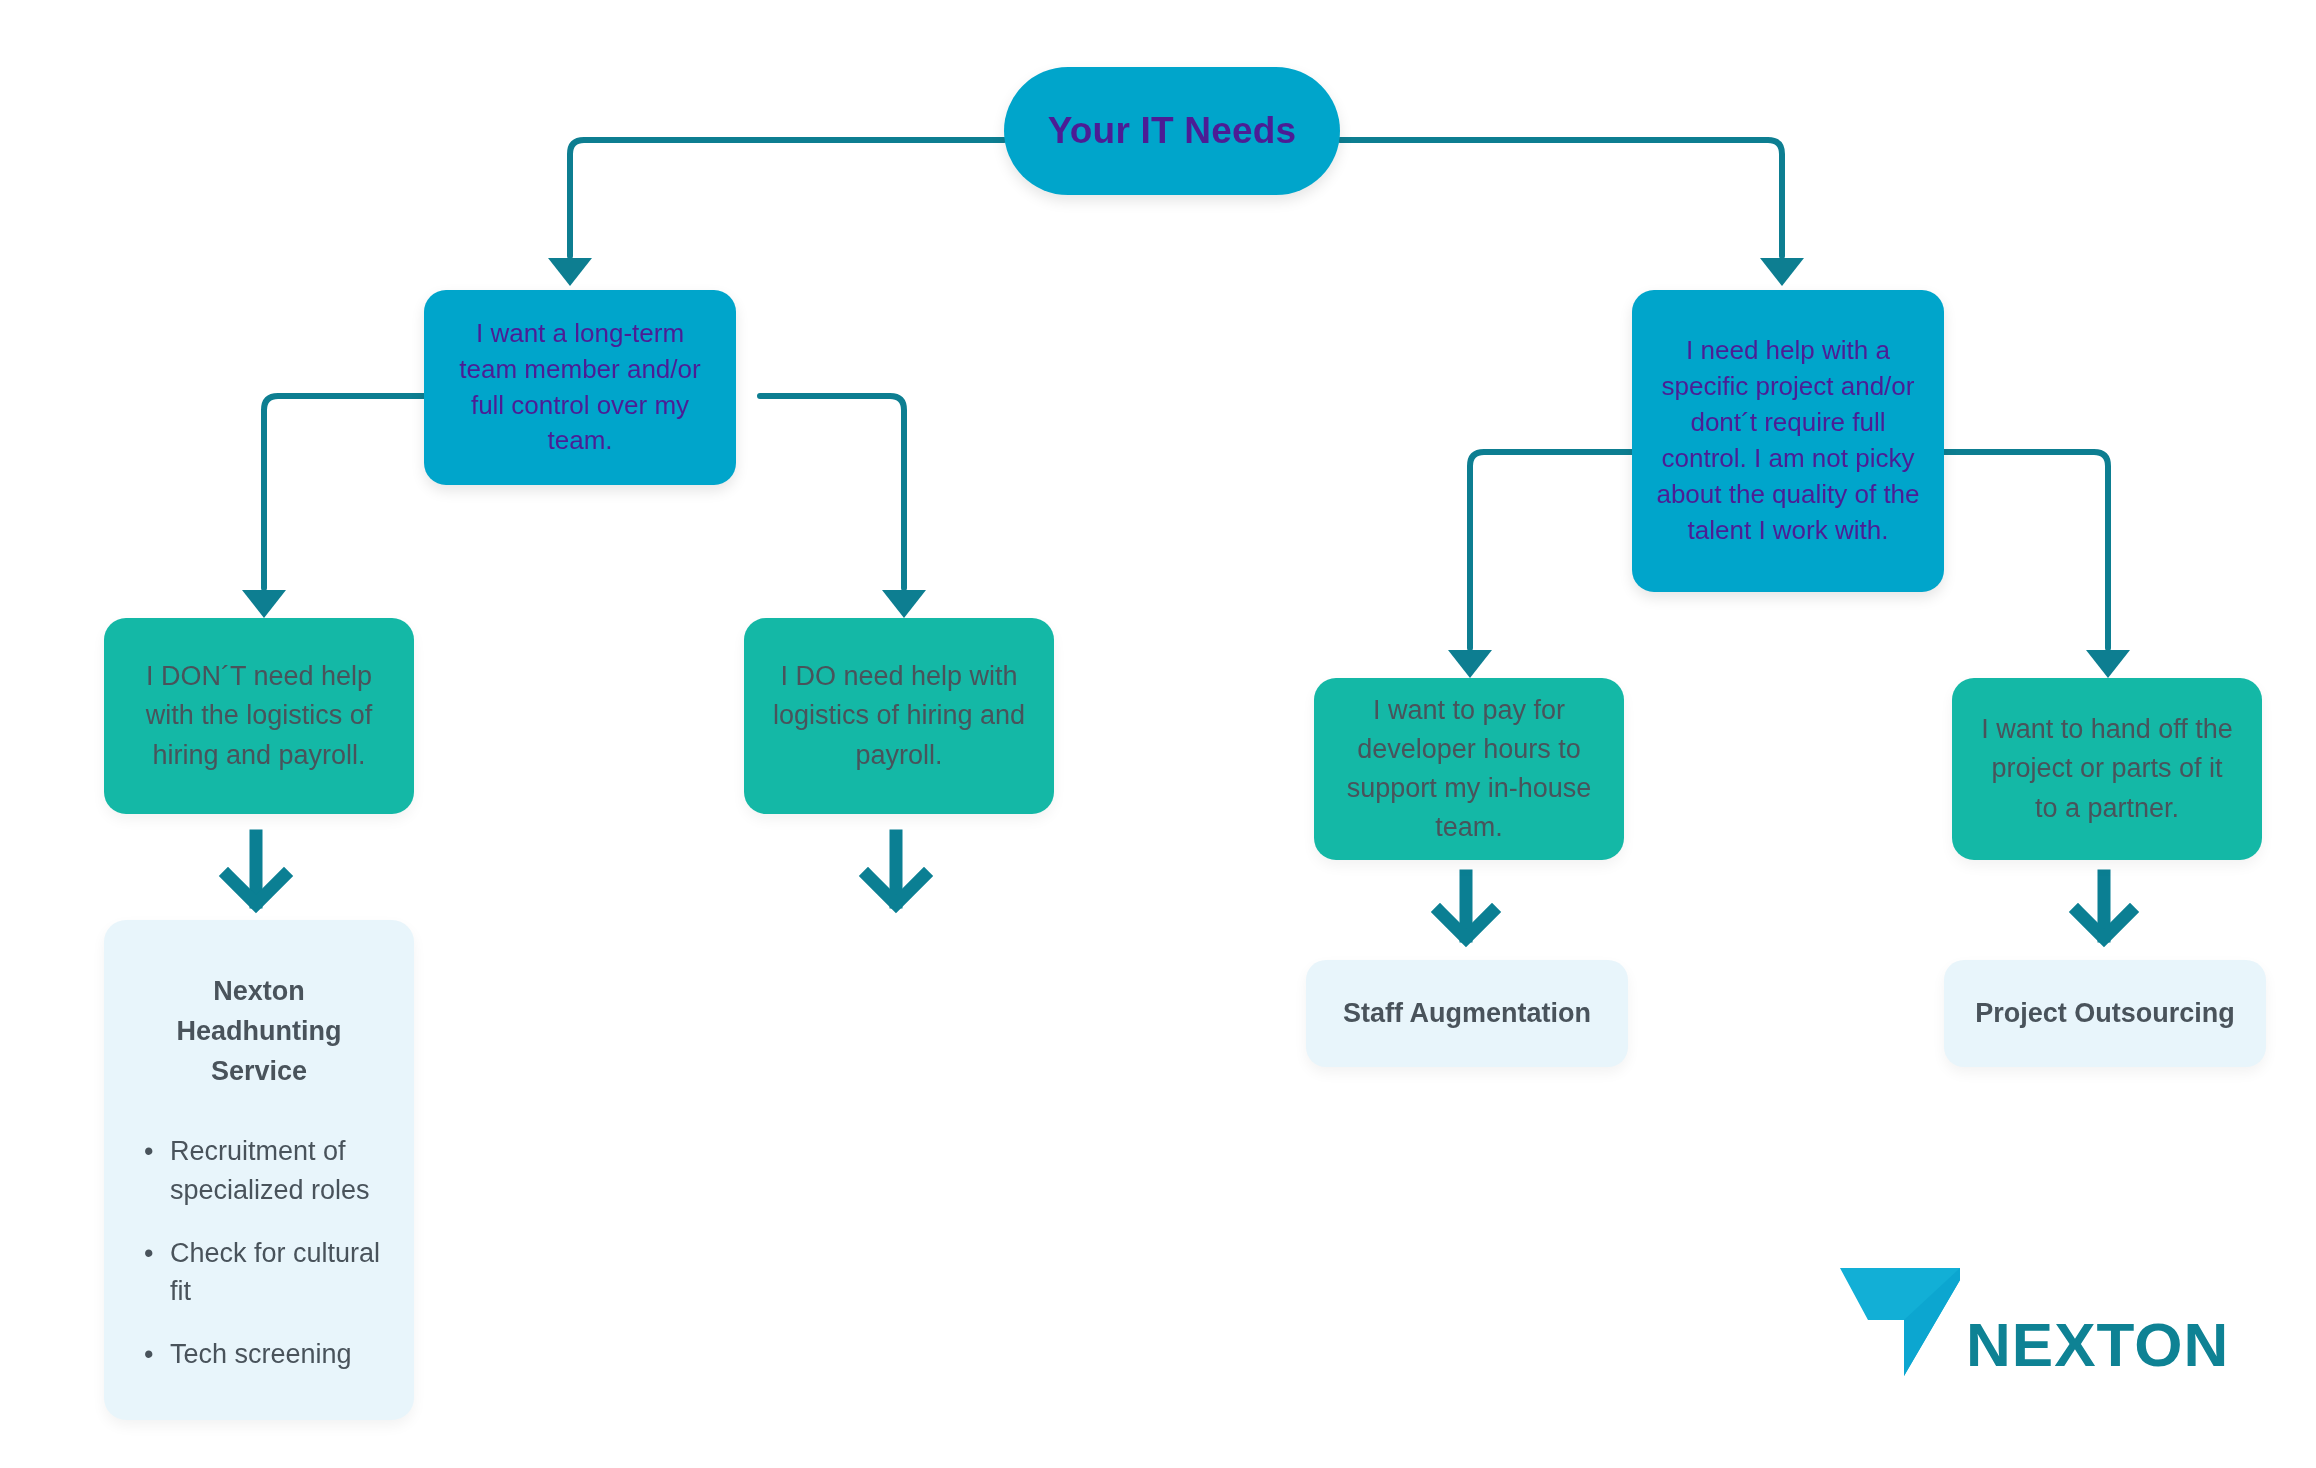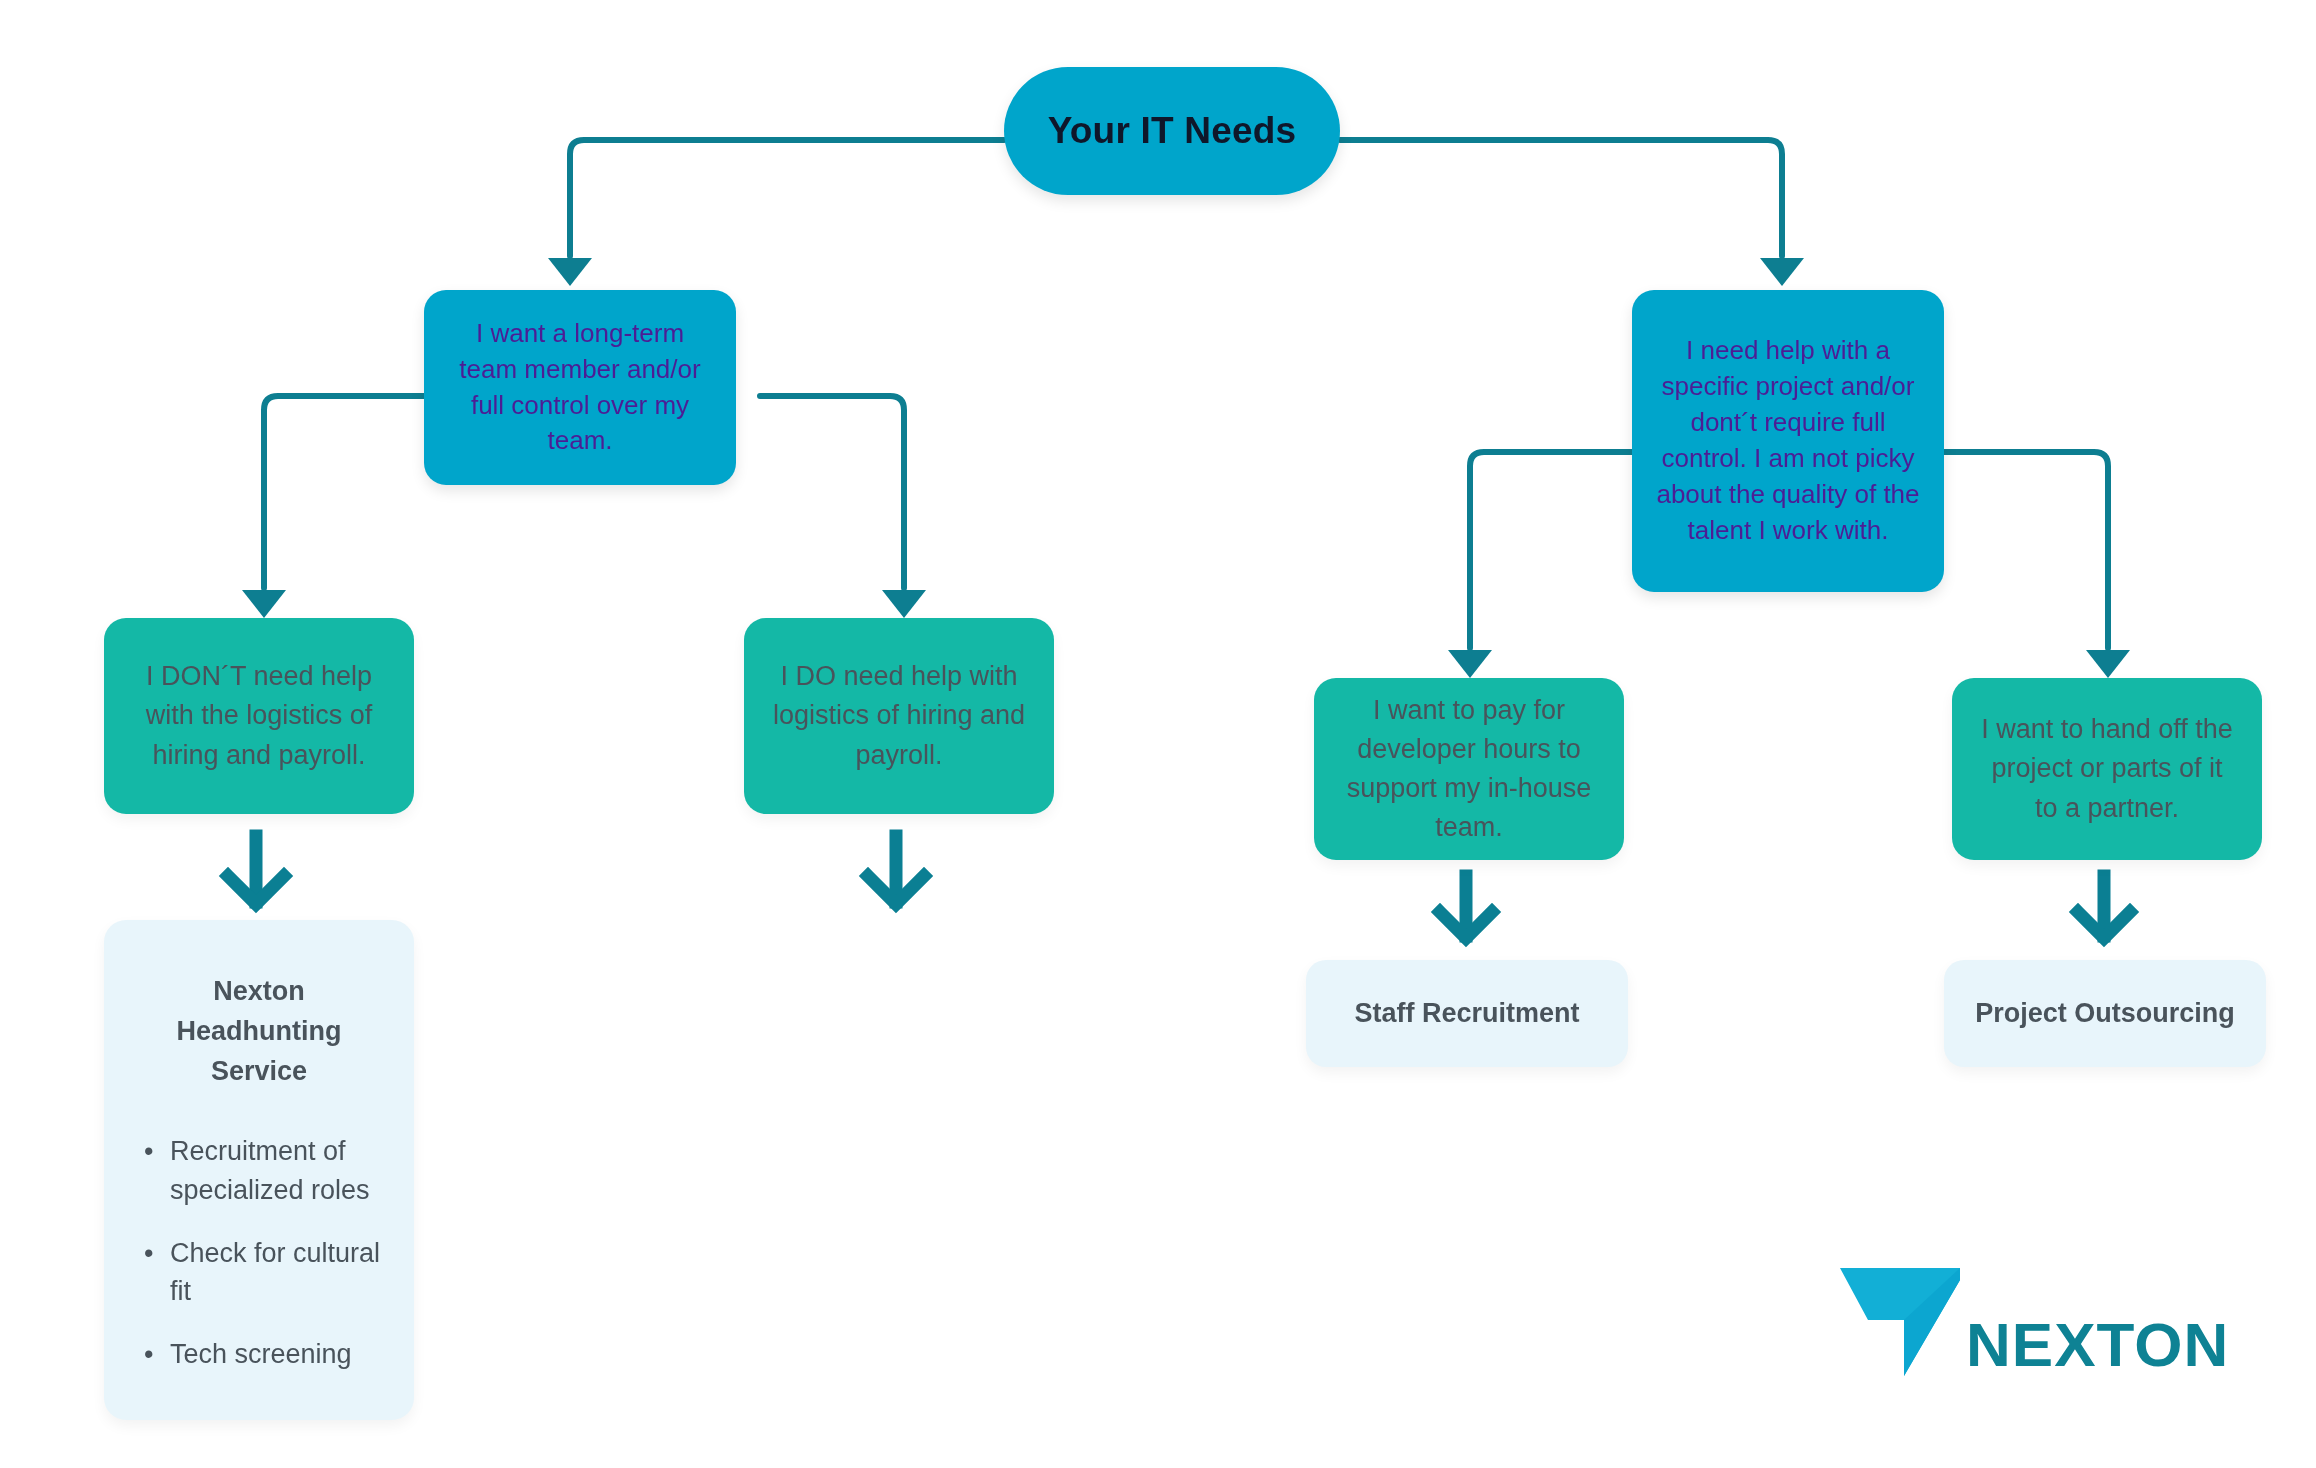--- a/index.html
+++ b/index.html
@@ -30,21 +30,21 @@
     box-sizing: border-box;
     display: flex;
     flex-direction: column;
     align-items: center;
     justify-content: center;
     text-align: center;
   }
   .node-root {
     background: #00A5CB;
     border-radius: 90px;
-    color: #0f172a;
+    color: #4c1d95;
     font-weight: bold;
     font-size: 37px;
     letter-spacing: 0.2px;
     box-shadow: 0 6px 14px rgba(0,0,0,0.10);
   }
   .node-branch {
     background: #00A5CB;
     border-radius: 22px;
     color: #4c1d95;
     font-weight: normal;
@@ -189,21 +189,21 @@
     <div class="service-title">Nexton Headhunting Service</div>
     <ul class="service-list">
       <li>Recruitment of specialized roles</li>
       <li>Check for cultural fit</li>
       <li>Tech screening</li>
     </ul>
   </div>
 
 
   <div class="node node-outcome" style="left:1306px; top:960px; width:322px; height:107px;">
-    <span>Staff Recruitment</span>
+    <span>Staff Augmentation</span>
   </div>
 
   <div class="node node-outcome" style="left:1944px; top:960px; width:322px; height:107px;">
     <span>Project Outsourcing</span>
   </div>
 
   <svg id="logo" viewBox="0 0 390 128" xmlns="http://www.w3.org/2000/svg">
     <g>
       <path d="M 2 10 L 122 10 L 122 22 L 66 118 L 66 62 L 30 62 Z" fill="#12AFD6"></path>
       <path d="M 122 10 L 122 22 L 66 118 L 66 62 Z" fill="#0CA6D0"></path>

